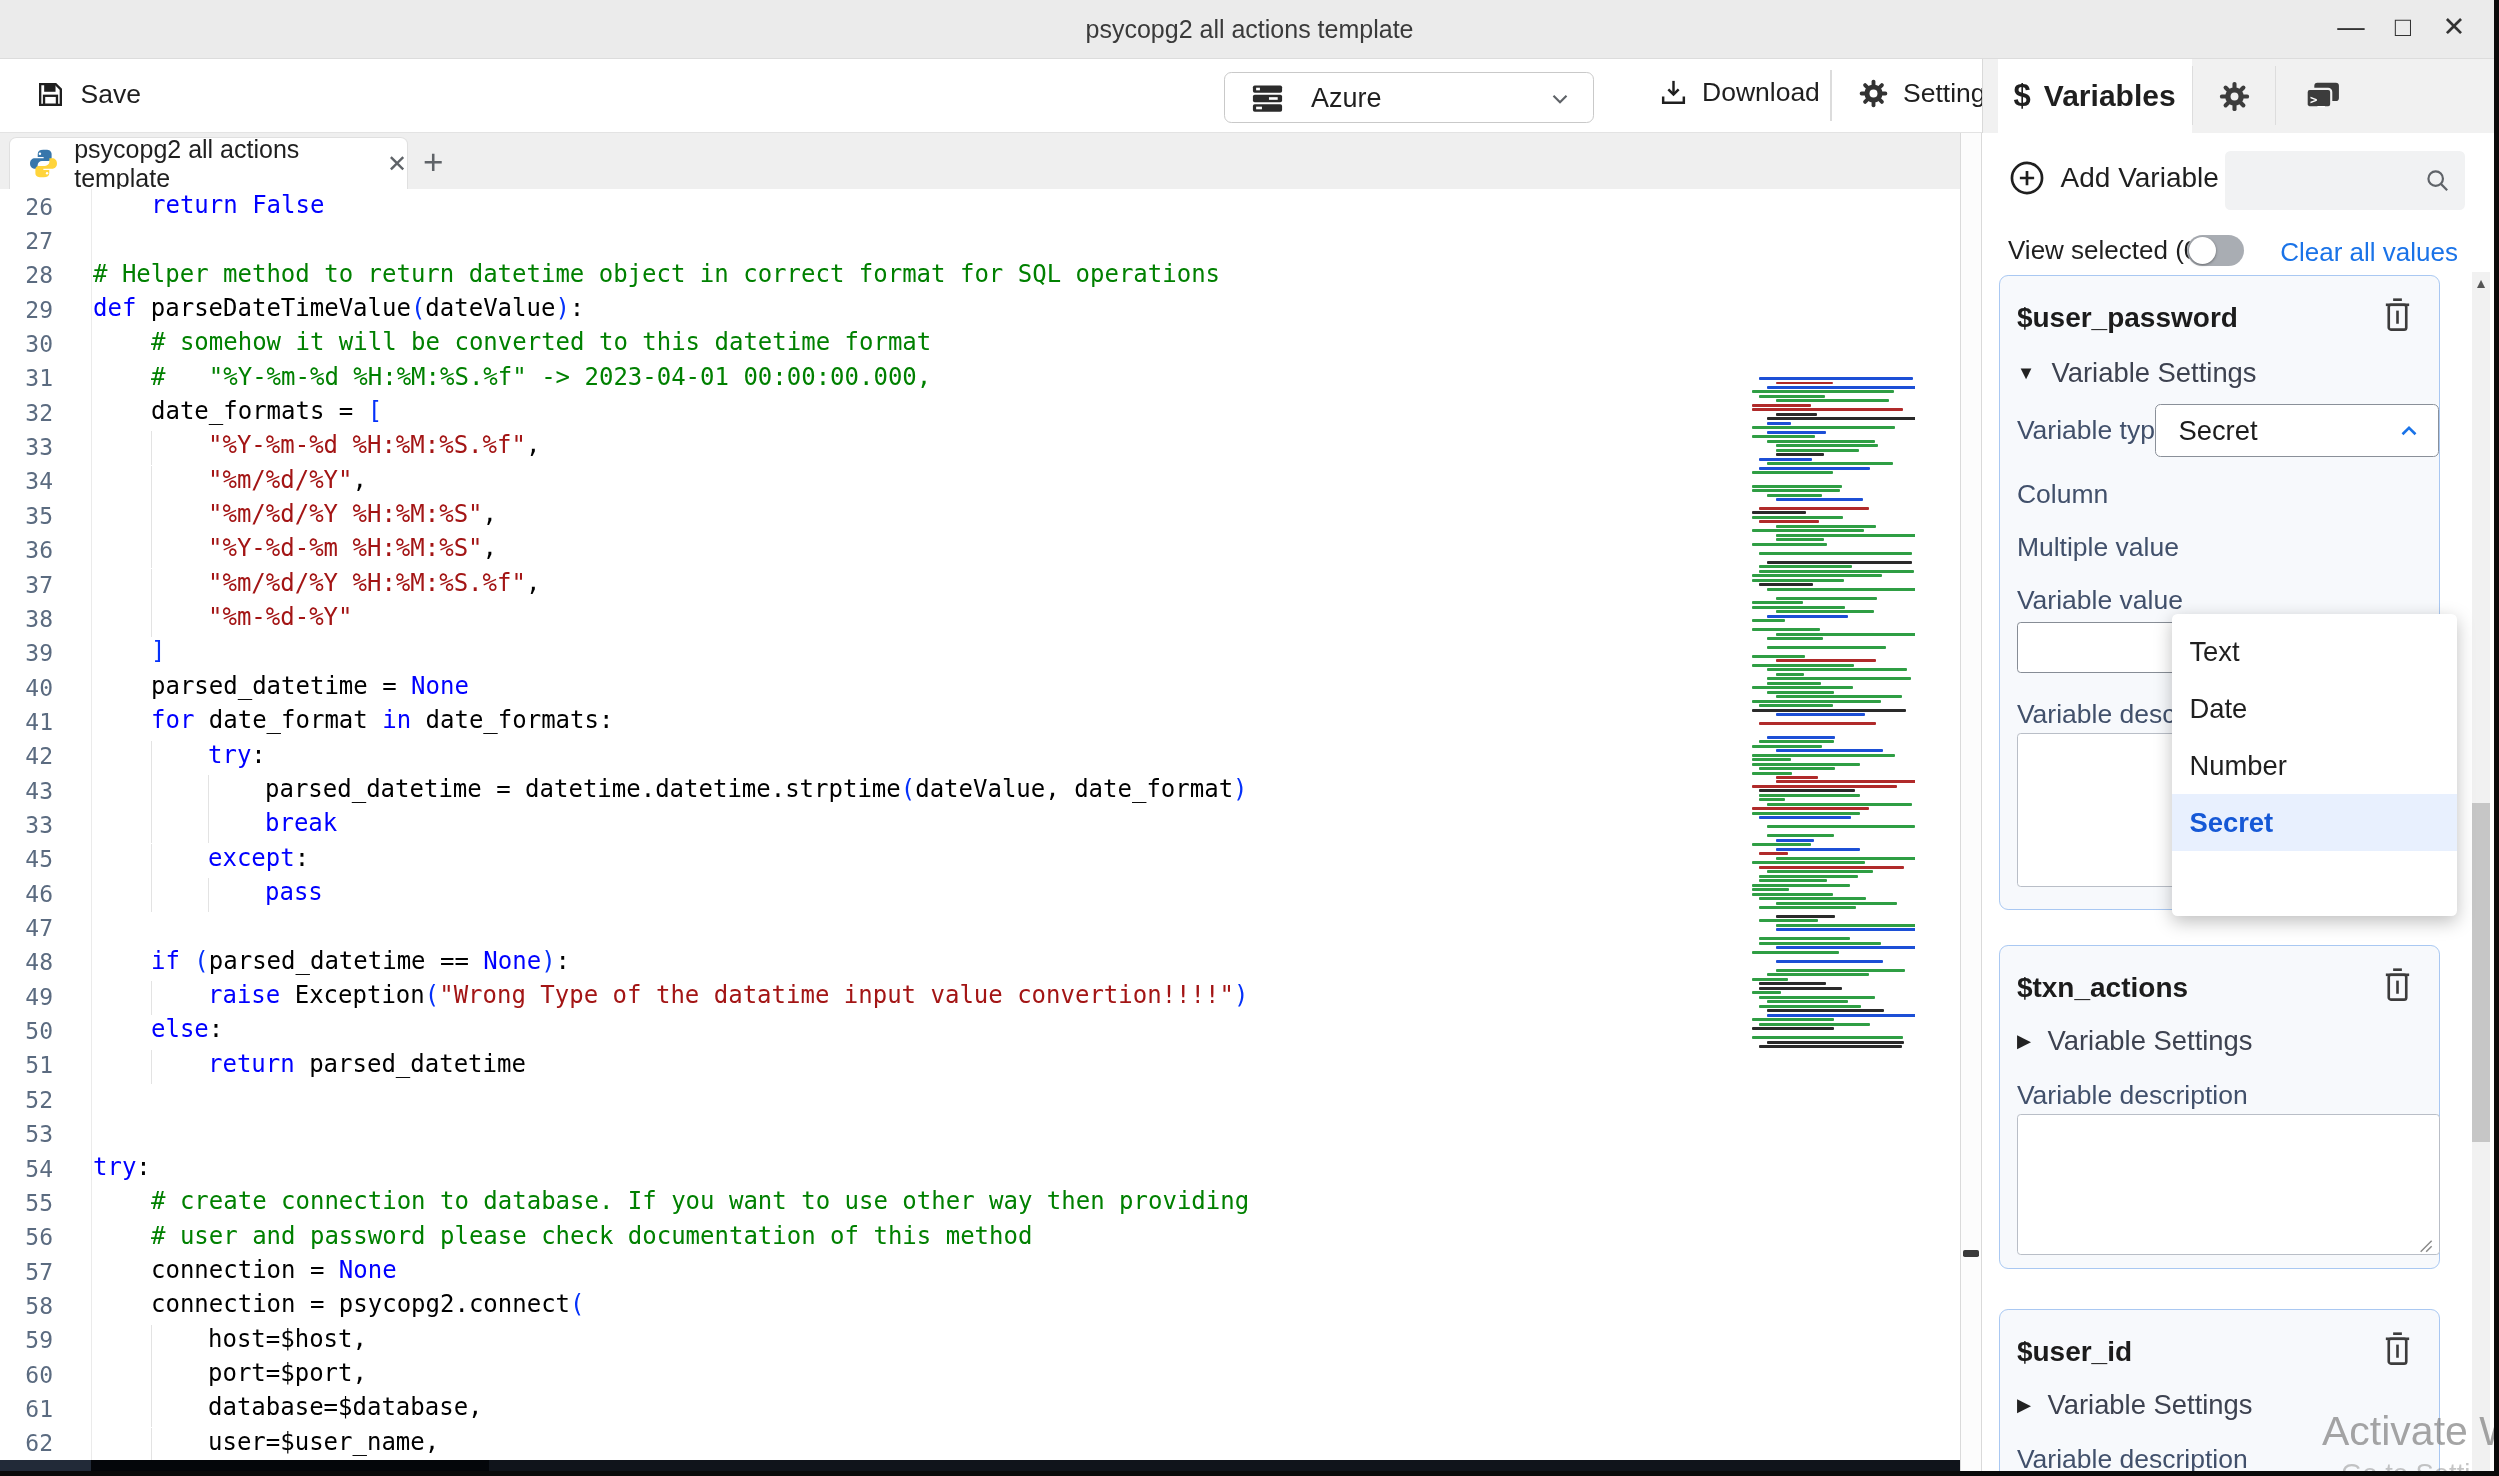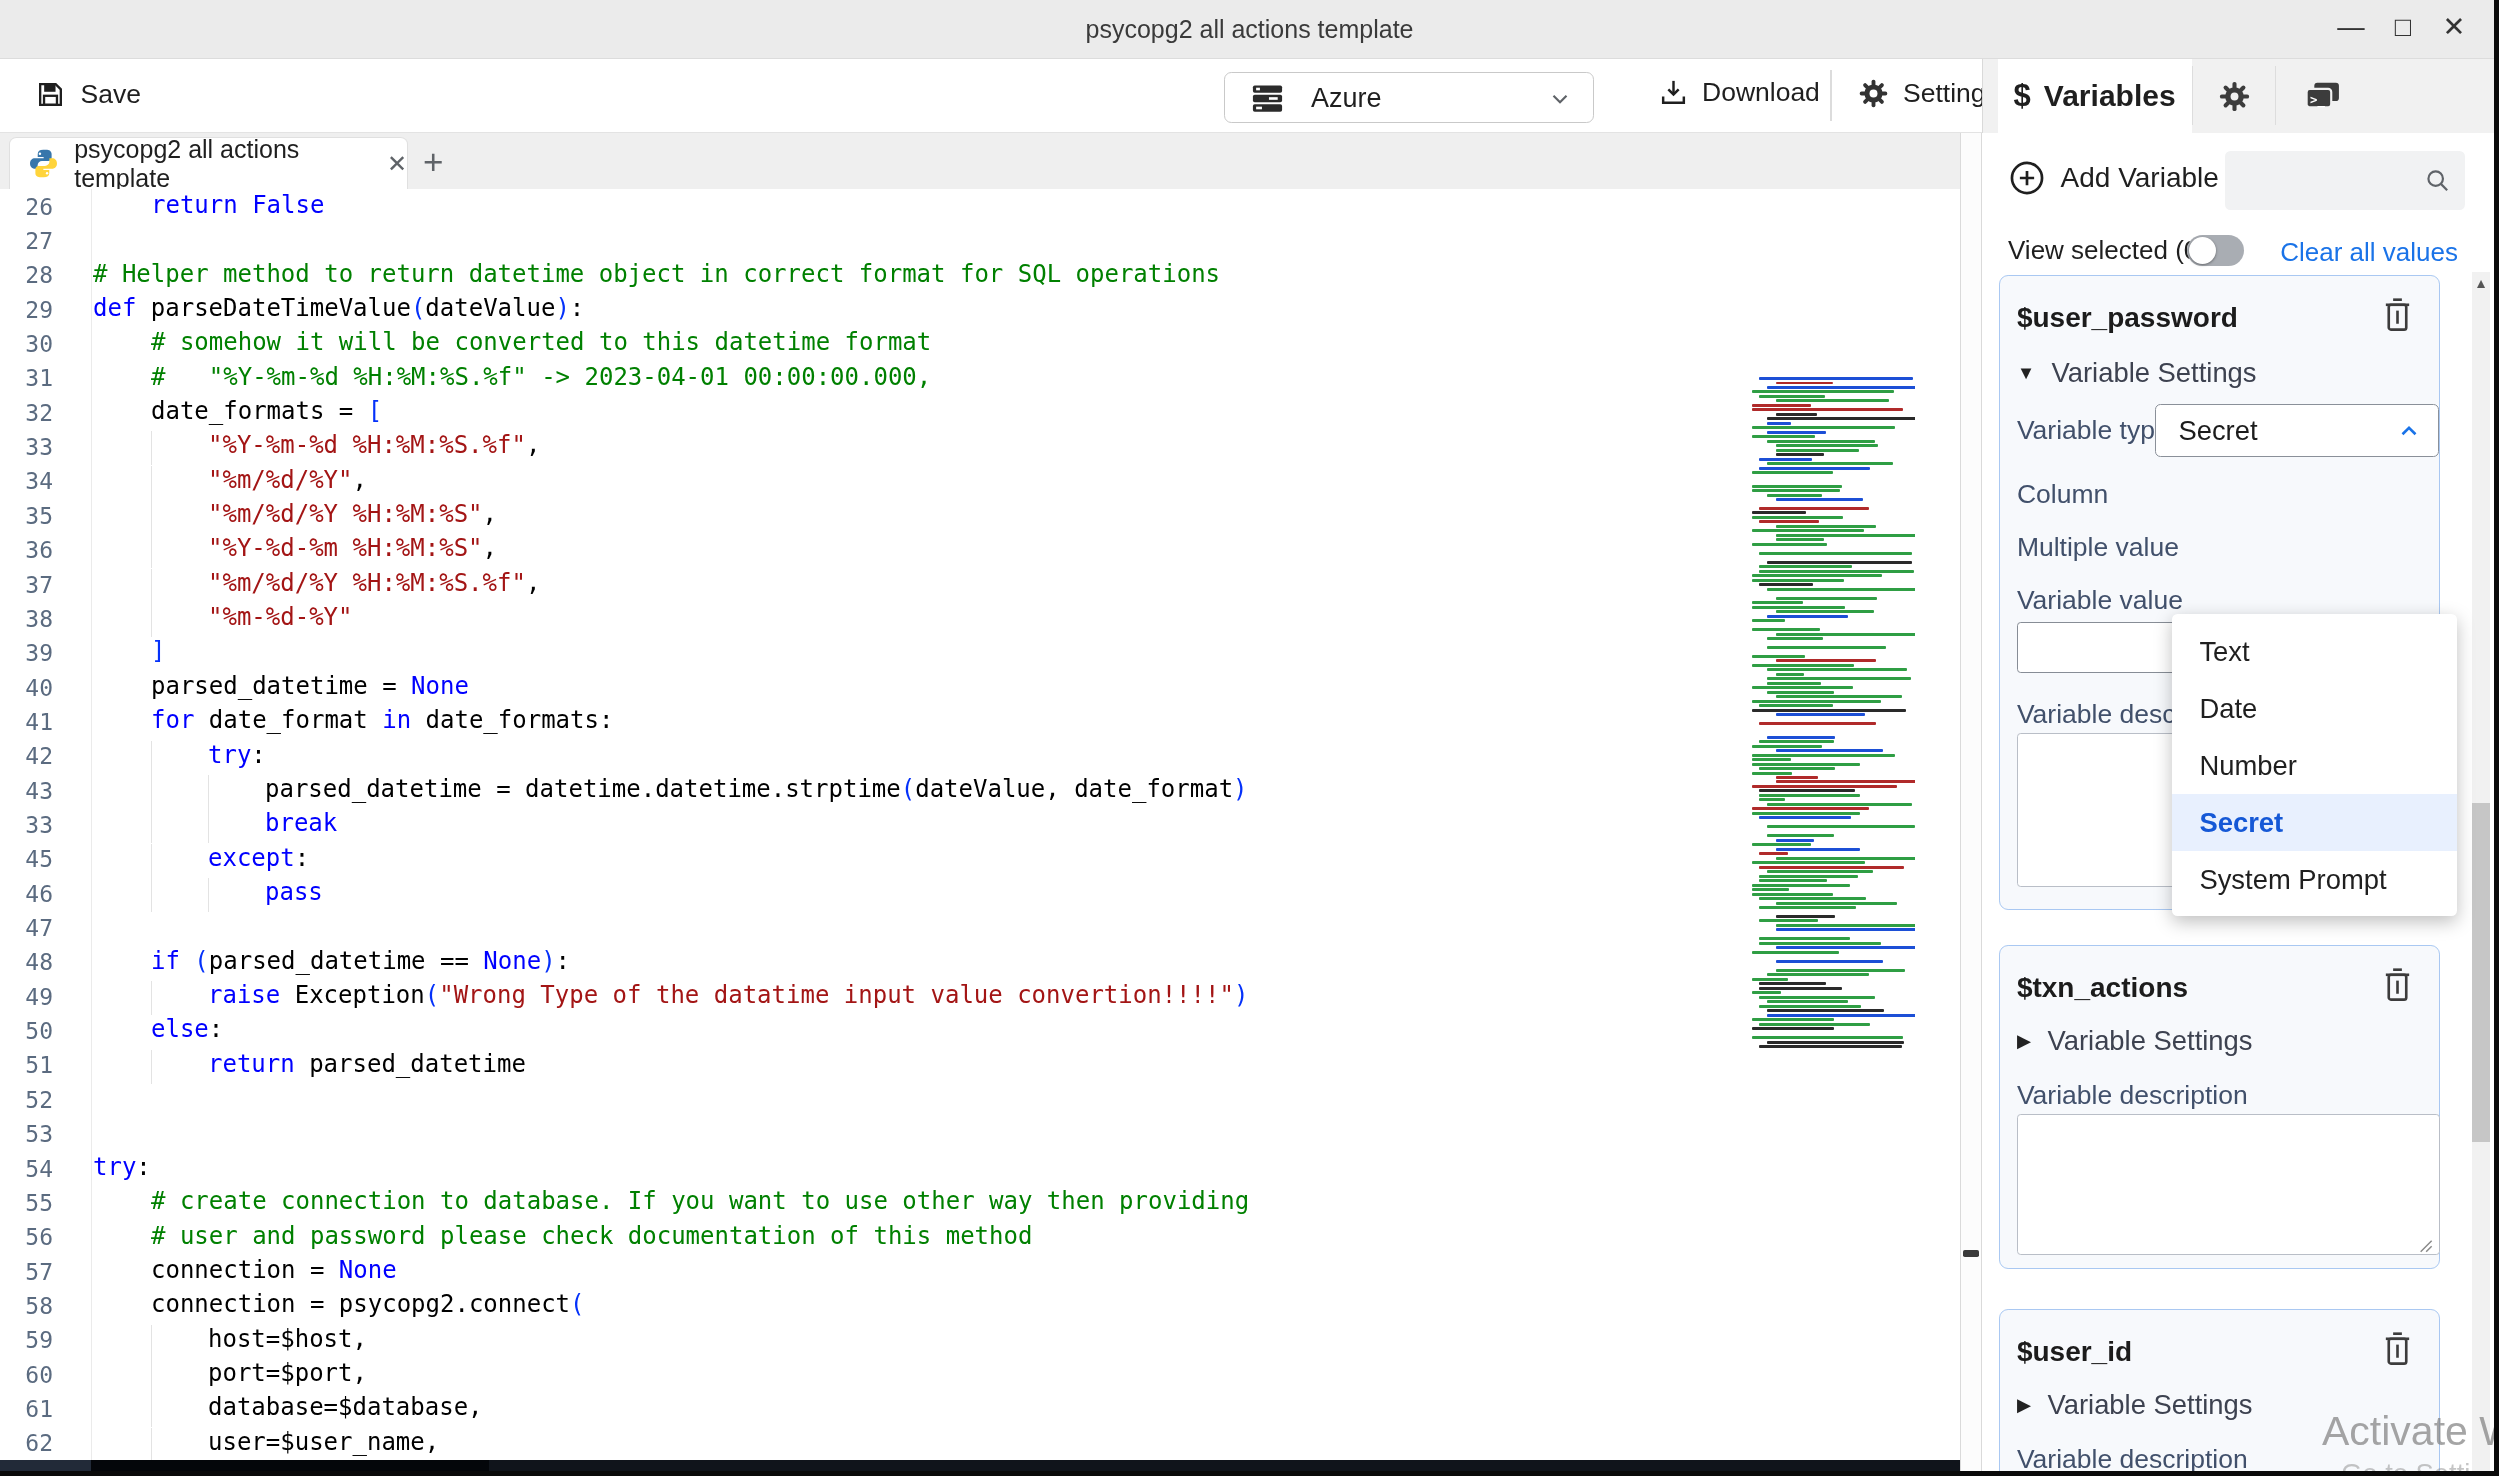--- a/index.html
+++ b/index.html
@@ -71,21 +71,21 @@
   .tri { font-size:18.3px; color:#222; }
   .field-label { position:absolute; left:16.5px; font-size:26.5px; color:#41506b; white-space:nowrap; }
   .panel-input { position:absolute; left:16.5px; width:423px; height:51px; background:#ffffff; border:0.9px solid #878d96; border-radius:3.7px; font-size:25px; padding:0 11px; outline:none; }
   .panel-textarea { position:absolute; left:16.5px; width:423px; background:#ffffff; border:0.9px solid #b9bec7; border-radius:3.7px; resize:none; outline:none; font-size:24px; font-family:"Liberation Sans",sans-serif; padding:9.1px; }
   .resize-glyph { position:absolute; width:16.5px; height:16.5px; }
 
   #type-select { position:absolute; left:155px; top:128px; width:284px; height:53px; background:#ffffff; border:1.8px solid #8a9099; border-radius:5.5px; display:flex; align-items:center; }
   #type-select .val { font-size:27.4px; color:#1c1c1c; margin-left:22px; }
 
   #dropdown { left:172px; top:338px; width:285px; height:302px; background:#ffffff; border-radius:5.5px; box-shadow:0 5.5px 18.3px rgba(0,0,0,.25); padding-top:9.1px; z-index:30; }
-  .dd-item { height:57px; line-height:57px; padding-left:27px; font-size:27.4px; color:#1f1f1f; }
+  .dd-item { height:57px; line-height:57px; padding-left:17px; font-size:27.4px; color:#1f1f1f; }
   .dd-selected { background:#e8f0fe; color:#1558d6; font-weight:bold; }
 
   
   #pscroll-track { left:490px; top:139px; width:18.3px; height:1338px; background:#f1f1f1; }
   #pscroll-thumb { left:0px; top:531px; width:18.3px; height:339px; background:#c6c6c6; }
   .scroll-arrow { position:absolute; left:0; width:18.3px; text-align:center; font-size:13.7px; color:#555; }
 
   #watermark1 { left:340px; top:1275px; font-size:41px; color:#808080; opacity:.7; white-space:nowrap; }
   #watermark2 { left:359px; top:1325px; font-size:27.4px; color:#808080; opacity:.45; white-space:nowrap; }
 
@@ -520,21 +520,20 @@
       <svg width="16.5" height="16.5" viewBox="0 0 18 18" stroke="#8a8a8a" stroke-width="1.6">
           <path d="M4 16 L16 4 M10 16 L16 10"></path>
         </svg>
     </span>
 
     <div class="abs" id="dropdown">
         <div class="dd-item">Text</div>
         <div class="dd-item">Date</div>
         <div class="dd-item">Number</div>
         <div class="dd-item dd-selected">Secret</div>
-        <div class="dd-item">System Prompt</div>
       </div>
   </div>
 
   <div class="card" style="top:812px; height:324px;">
     <div class="card-title" style="top:26px;">$txn_actions</div>
     <div class="trash" style="top:20px;">
       <svg width="35" height="38" viewBox="0 0 24 26" fill="none" stroke="#3c3c3c" stroke-width="1.8">
         <path d="M4 6 H20"></path>
           <path d="M9 2.5 H15"></path>
           <rect x="6" y="6" width="12" height="17" rx="1.5"></rect>

